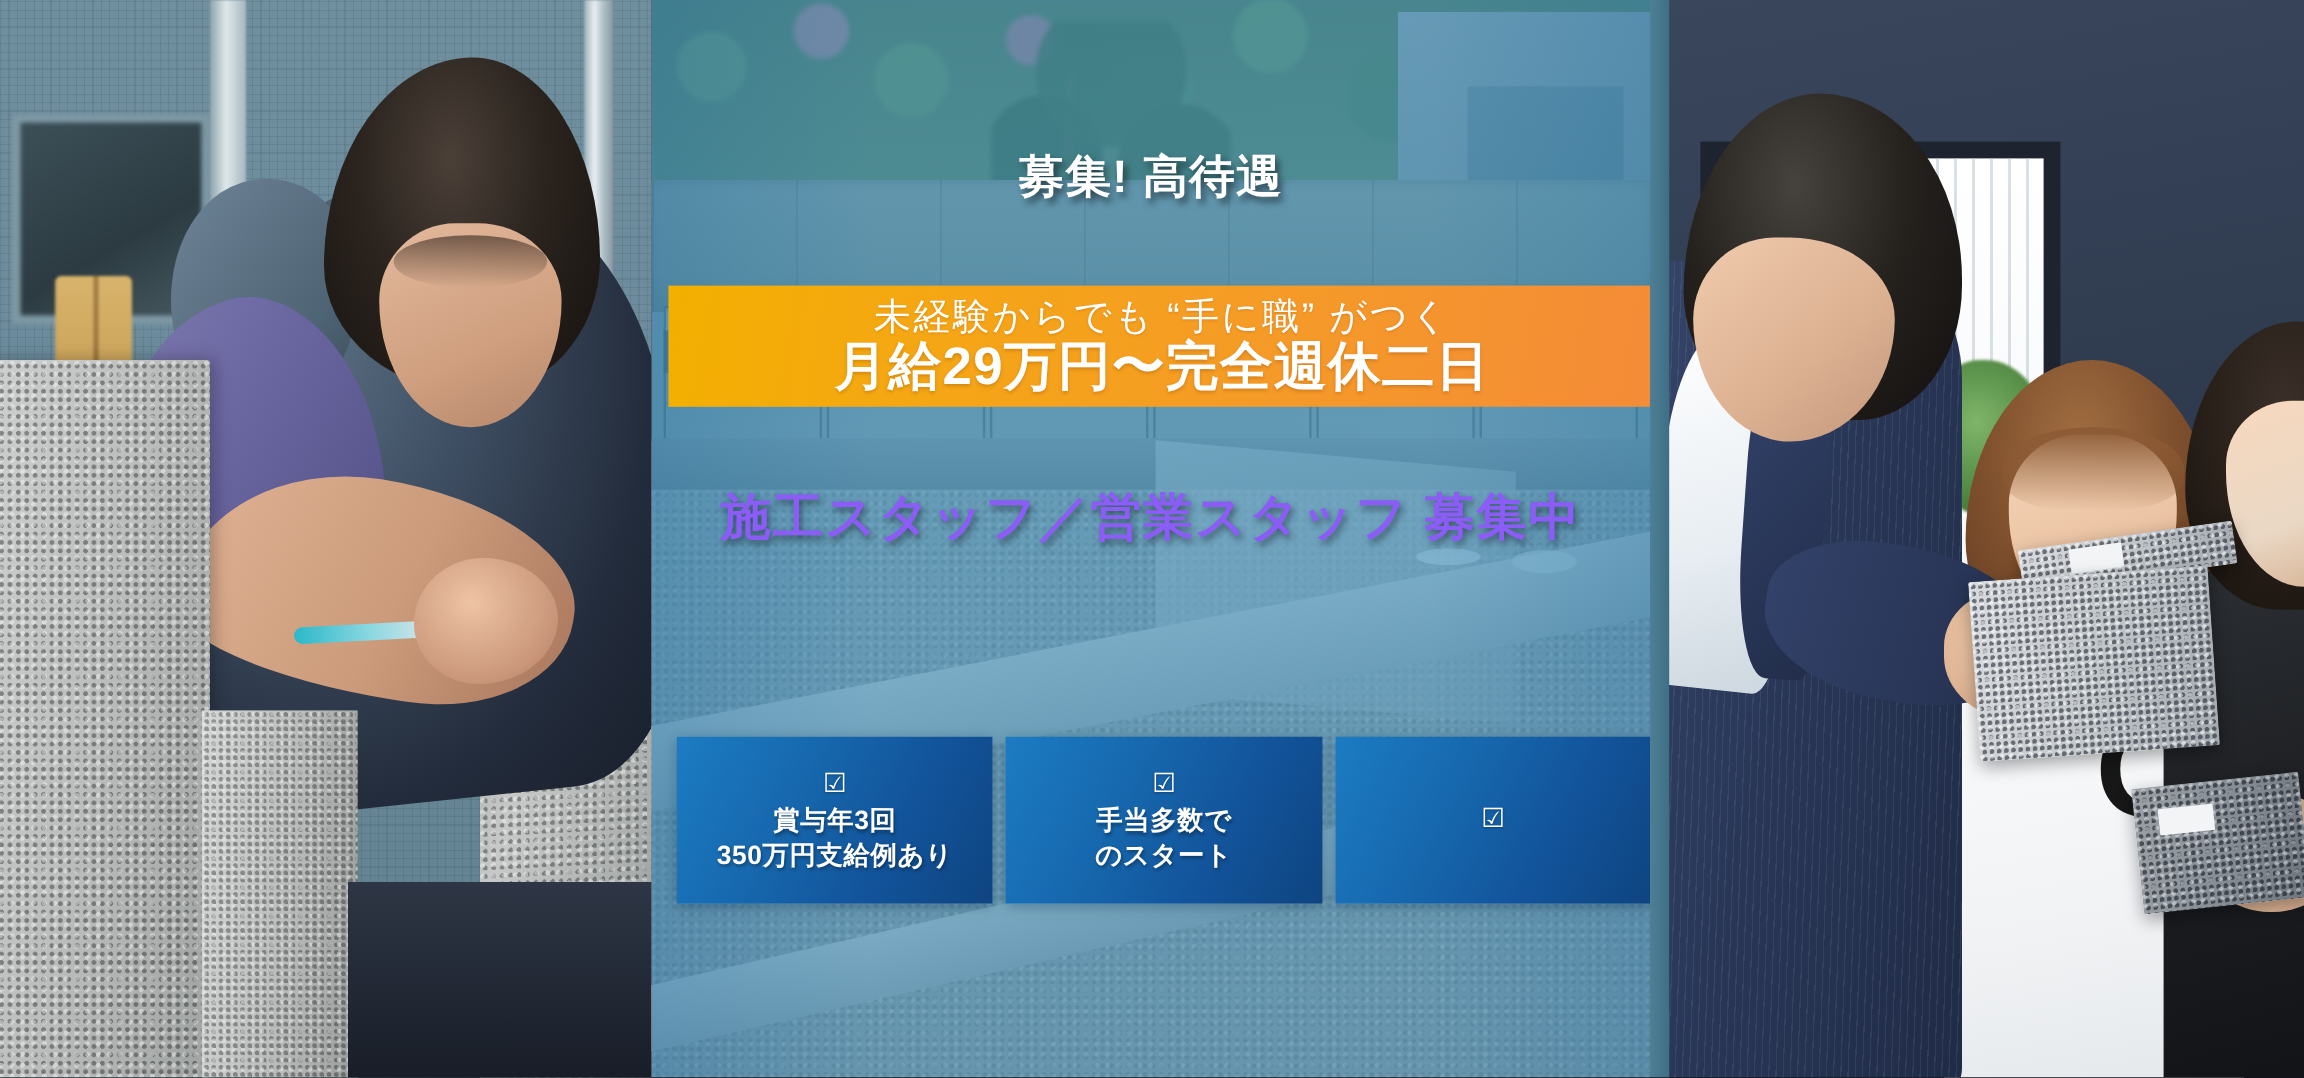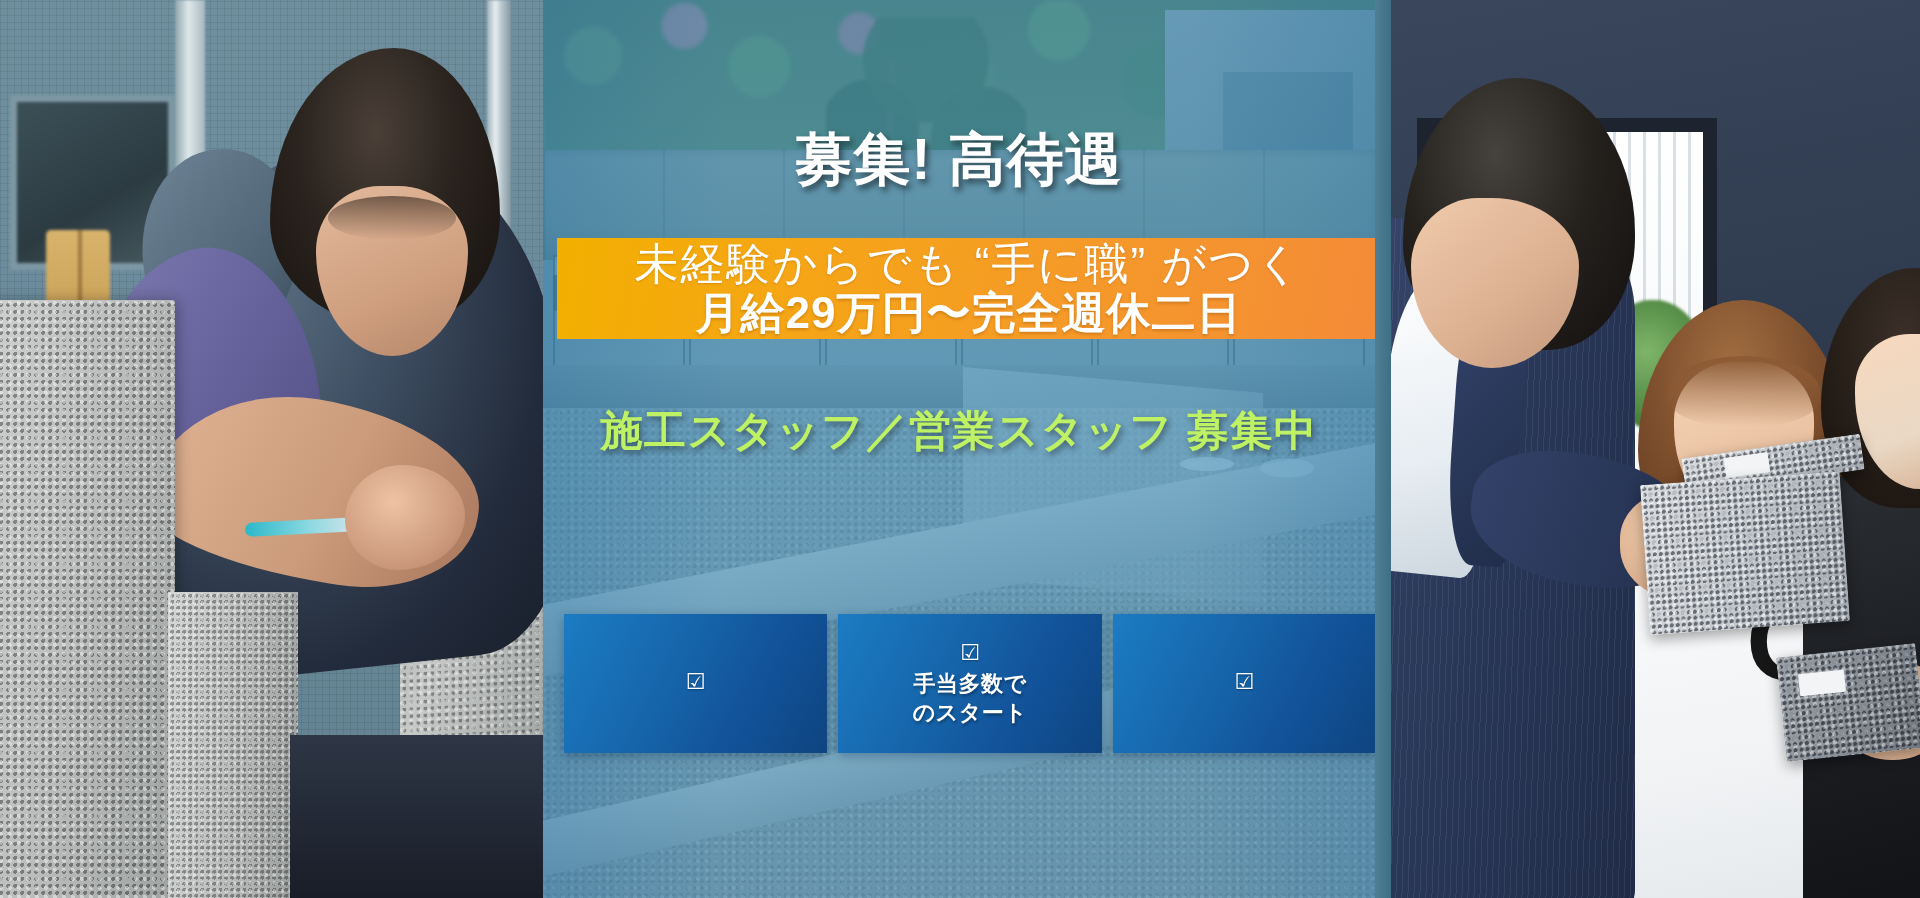--- a/index.html
+++ b/index.html
@@ -253,33 +253,33 @@
   .c-bucket-h { position:absolute; left:64px; top:640px; width:112px; height:56px;
     border:5px solid rgba(215,225,230,.65); border-bottom:none; border-radius:56px 56px 0 0; }
   .c-overlay { position:absolute; inset:0;
     background:linear-gradient(175deg, rgba(58,136,180,.60) 0%, rgba(64,144,186,.62) 35%, rgba(74,150,190,.58) 70%, rgba(86,158,196,.55) 100%); }
   .c-overlay2 { position:absolute; inset:0;
     background:linear-gradient(90deg, rgba(30,98,148,.22), rgba(30,98,148,0) 22%, rgba(30,98,148,0) 78%, rgba(30,98,148,.18)); }
 
   .c-content { position:absolute; inset:0; }
 
   .headline { position:absolute; left:0; top:122px; width:100%; text-align:center;
-    font-size:57px; font-weight:bold; color:#fff; letter-spacing:1px;
+    font-size:38px; font-weight:bold; color:#fff; letter-spacing:1px;
     text-shadow:3px 4px 6px rgba(0,0,0,.55); }
 
   .orange { position:absolute; left:14px; top:238px; width:823px; height:101px;
     background:linear-gradient(100deg,#F3B000 0%,#F5A615 28%,#F59A28 62%,#F48B38 100%);
     display:flex; flex-direction:column; align-items:center; justify-content:center; gap:2px; }
-  .orange-l1 { font-size:44px; color:#fff; letter-spacing:2px; line-height:1.05;
+  .orange-l1 { font-size:31px; color:#fff; letter-spacing:2px; line-height:1.05;
     text-shadow:0 1px 2px rgba(140,70,0,.28); }
   .orange-l2 { font-size:44px; font-weight:bold; color:#fff; letter-spacing:1px;
     line-height:1.05; text-shadow:0 2px 3px rgba(140,70,0,.32); }
 
   .subline { position:absolute; left:0; top:403px; width:100%; text-align:center;
-    font-size:42px; font-weight:bold; color:#bef264; letter-spacing:1.5px;
+    font-size:42px; font-weight:bold; color:#8b5cf6; letter-spacing:1.5px;
     text-shadow:2px 3px 6px rgba(0,0,0,.45); }
 
   .boxes { position:absolute; left:21px; top:614px; width:812px; height:139px;
     display:flex; gap:11px; }
   .box { flex:1; background:linear-gradient(118deg,#1C7CC2 0%,#1769AF 34%,#12539A 68%,#0E4480 100%);
     display:flex; flex-direction:column; align-items:center; justify-content:center;
     padding-top:2px; box-shadow:0 3px 10px rgba(0,30,60,.30); }
   .box-icon { font-size:22px; color:#fff; line-height:1; margin-bottom:6px;
     text-shadow:0 1px 2px rgba(0,0,0,.35); }
   .box-txt { font-size:22px; font-weight:bold; color:#fff; line-height:1.30;
@@ -350,20 +350,24 @@
         <div class="orange-l1">未経験からでも “手に職” がつく</div>
         <div class="orange-l2">月給29万円〜完全週休二日</div>
       </div>
 
       <div class="subline">施工スタッフ／営業スタッフ 募集中</div>
 
       <div class="boxes">
 
         <div class="box">
           <div class="box-icon">☑</div>
+          <div class="box-txt">
+            <div>賞与年3回</div>
+            <div>350万円支給例あり</div>
+          </div>
         </div>
 
         <div class="box">
           <div class="box-icon">☑</div>
           <div class="box-txt">
             <div>手当多数で</div>
             <div>のスタート</div>
           </div>
         </div>
 

